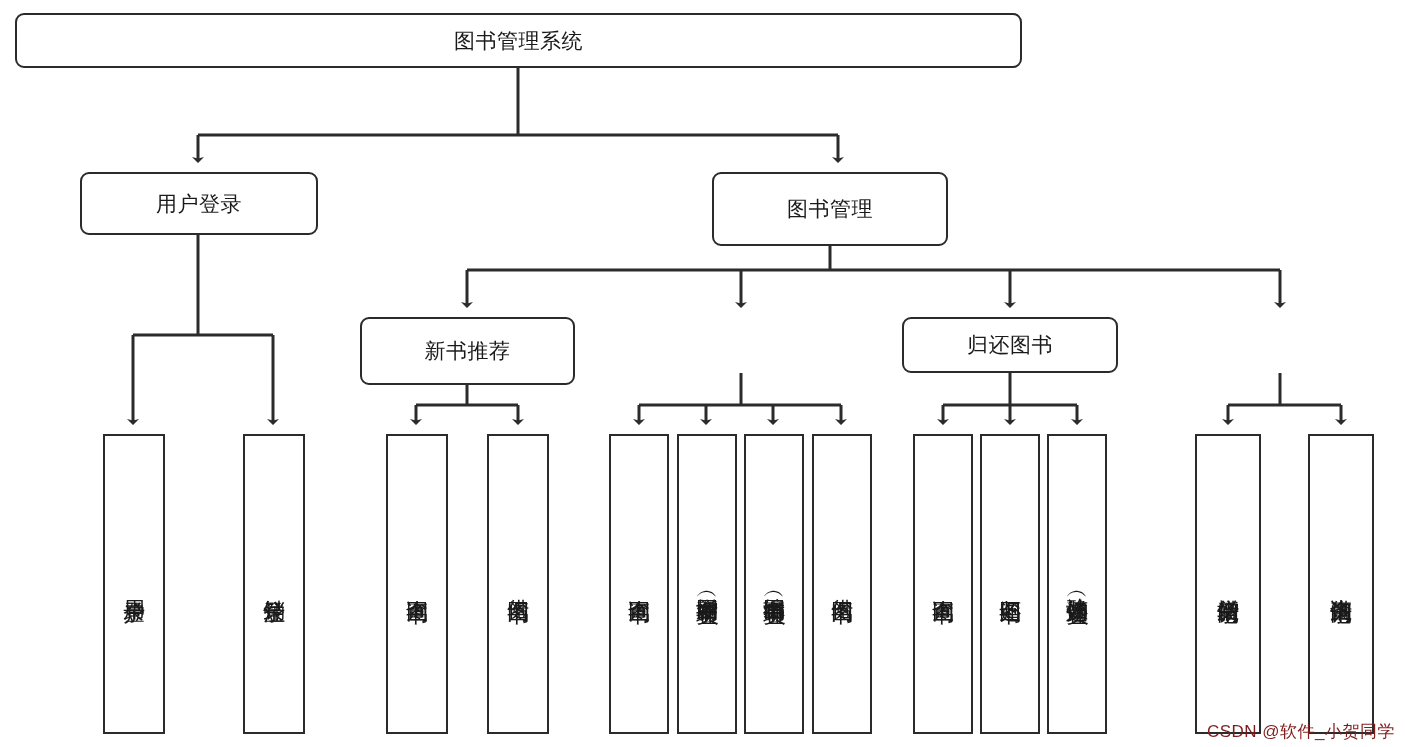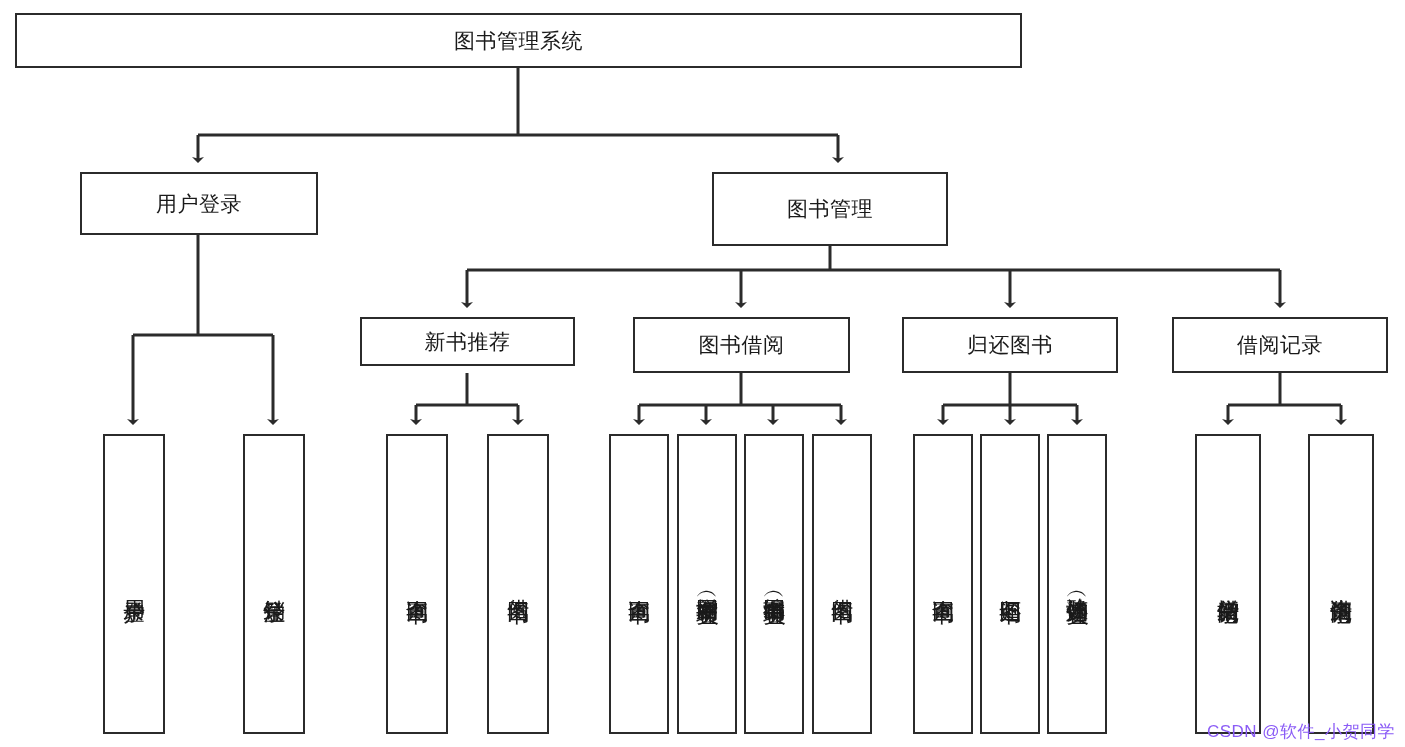--- a/index.html
+++ b/index.html
@@ -23,20 +23,21 @@
     border: 2.5px solid #2b2b2b;
     background: #ffffff;
     display: flex;
     align-items: center;
     justify-content: center;
     color: #1a1a1a;
   }
   .node.horiz {
     font-size: 21px;
     letter-spacing: 0.5px;
+    border-radius: 9px;
   }
   .node.vert {
     writing-mode: vertical-rl;
     text-orientation: upright;
     font-size: 22px;
     line-height: 1.12;
     letter-spacing: 1px;
     padding: 4px 0;
     text-align: center;
   }
@@ -52,21 +53,21 @@
     top: 0;
     width: 1405px;
     height: 747px;
     pointer-events: none;
   }
   .watermark {
     position: absolute;
     right: 10px;
     bottom: 4px;
     font-size: 17px;
-    color: #8b5cf6;
+    color: #7f1d1d;
     white-space: nowrap;
     letter-spacing: 0.5px;
   }
 </style>
 </head>
 <body>
 
 <div id="canvas">
 
   <svg id="wires" viewBox="0 0 1405 747">
@@ -124,31 +125,25 @@
     <span>图书管理系统</span>
   </div>
 
   <div class="node horiz" style="left:80px; top:172px; width:238px; height:63px;">
     <span>用户登录</span>
   </div>
   <div class="node horiz" style="left:712px; top:172px; width:236px; height:74px;">
     <span>图书管理</span>
   </div>
 
-  <div class="node horiz" style="left:360px; top:317px; width:215px; height:49px;">
+  <div class="node horiz" style="left:360px; top:317px; width:215px; height:68px;">
     <span>新书推荐</span>
-  </div>
-  <div class="node horiz" style="left:633px; top:317px; width:217px; height:56px;">
-    <span>图书借阅</span>
   </div>
   <div class="node horiz" style="left:902px; top:317px; width:216px; height:56px;">
     <span>归还图书</span>
-  </div>
-  <div class="node horiz" style="left:1172px; top:317px; width:216px; height:56px;">
-    <span>借阅记录</span>
   </div>
 
   <div class="node vert" style="left:103px; top:434px; width:62px; height:300px;">
     <span class="txt">用户登录</span>
   </div>
   <div class="node vert" style="left:243px; top:434px; width:62px; height:300px;">
     <span class="txt">注销登录</span>
   </div>
 
   <div class="node vert" style="left:386px; top:434px; width:62px; height:300px;">

